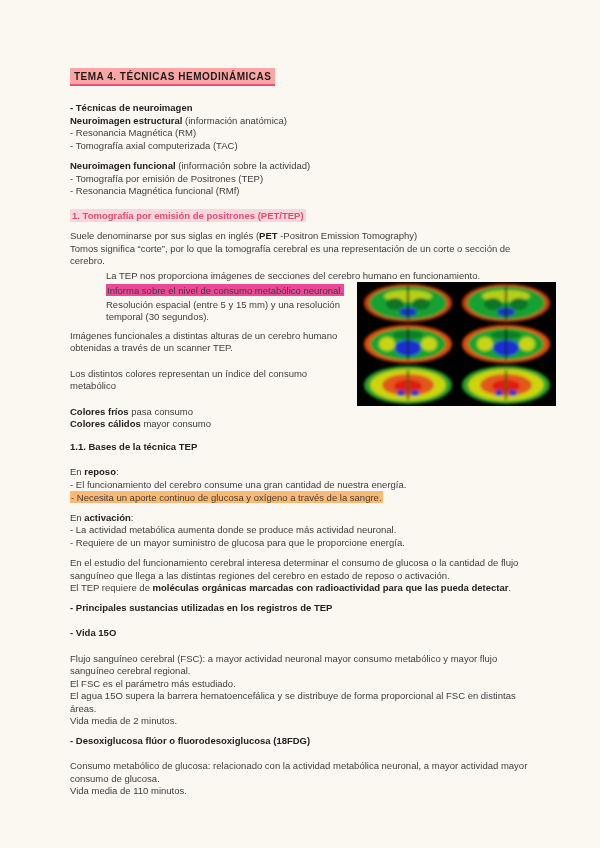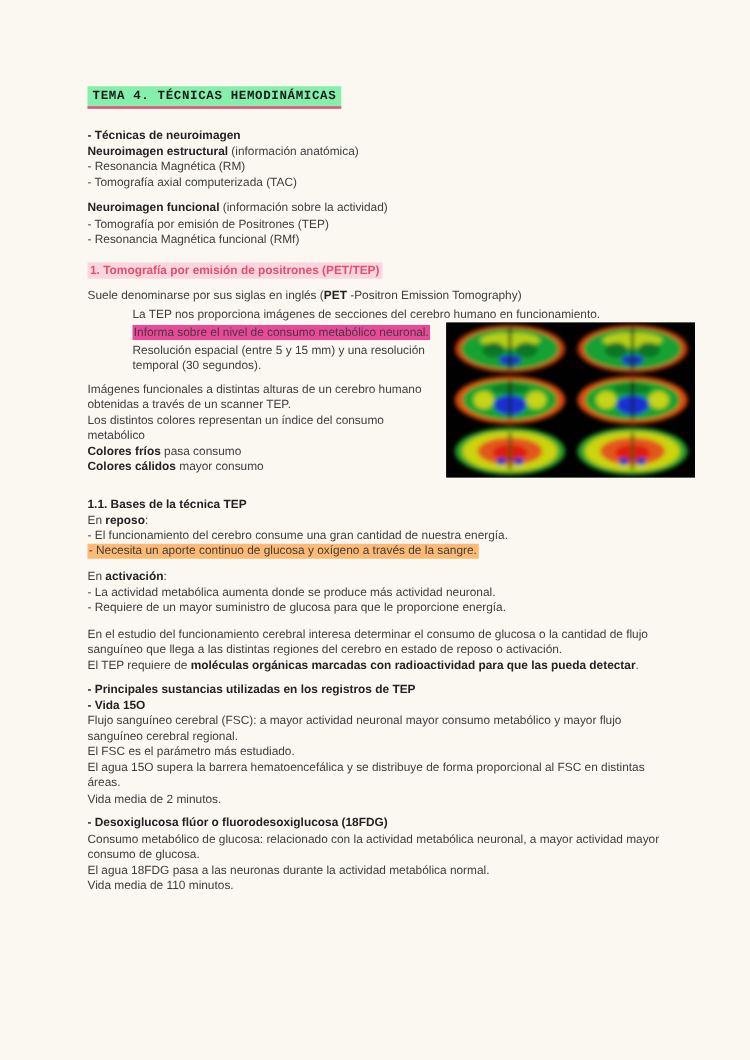--- a/index.html
+++ b/index.html
@@ -1,23 +1,23 @@
 <!DOCTYPE html>
 <html><head>
 <meta charset="utf-8">
 <style>
   html,body{margin:0;padding:0;}
   body{width:600px;height:848px;background:#fbf8f1;font-family:"Liberation Sans",sans-serif;color:#3d3d3d;}
   .page{position:relative;width:600px;height:848px;padding:66px 70px 0 70px;box-sizing:border-box;overflow:hidden;}
   .title-wrap{margin-bottom:16px;}
-  .title-hl{display:inline-block;font-family:Liberation Mono, monospace;font-weight:700;font-size:10px;letter-spacing:0.5px;color:#1c1c1c;background:#86efac;padding:3px 4px 2px 4px;border-bottom:2.5px solid #e8517d;}
+  .title-hl{display:inline-block;font-family:Liberation Sans, sans-serif;font-weight:700;font-size:10px;letter-spacing:0.5px;color:#1c1c1c;background:#fca5a5;padding:3px 4px 2px 4px;border-bottom:2.5px solid #e8517d;}
   p{margin:0;font-size:9.5px;line-height:12.5px;}
   b{color:#222;}
   .bold{font-weight:700;color:#222;}
-  .mt1{margin-top:0;}
+  .mt1{margin-top:13px;}
   .mt2{margin-top:2px;padding-left:36px;}
   .mt6{margin-top:6px;}
   .mt7{margin-top:7px;}
   .mt8{margin-top:8px;}
   .mt10{margin-top:10px;}
   .mt12{margin-top:12px;}
   .sec-hl{display:inline;color:#e0506e;font-weight:700;background:#fbd6de;padding:1px 2px;}
   .hl-blue{display:inline;background:#ec4899;padding:0.5px 1px;}
   .hl-teal{display:inline;background:#fdba74;padding:0.5px 1px;}
   .fig{float:right;width:199px;height:124px;margin:0 -26px 6px 12px;background:#000;}
@@ -38,20 +38,21 @@
   <p>- Resonancia Magnética (RM)</p>
   <p>- Tomografía axial computerizada (TAC)</p>
 
   <p class="mt8"><b>Neuroimagen funcional</b><span> (información sobre la actividad)</span></p>
   <p>- Tomografía por emisión de Positrones (TEP)</p>
   <p>- Resonancia Magnética funcional (RMf)</p>
 
   <p class="mt12"><span class="sec-hl">1. Tomografía por emisión de positrones (PET/TEP)</span></p>
 
   <p class="mt8"><span>Suele denominarse por sus siglas en inglés (</span><b>PET</b><span> -Positron Emission Tomography)</span></p>
+  <p>Tomos significa “corte”, por lo que la tomografía cerebral es una representación de un corte o sección de cerebro.</p>
   <p class="mt2">La TEP nos proporciona imágenes de secciones del cerebro humano en funcionamiento.</p>
 
   <div class="fig">
     <svg width="199" height="124" viewBox="0 0 199 124" aria-hidden="true">
       <rect x="0" y="0" width="199" height="124" fill="#010101"></rect>
       <defs>
         <filter id="pblur" x="-40%" y="-40%" width="180%" height="180%">
             <feGaussianBlur stdDeviation="1.8"></feGaussianBlur>
           </filter>
         <g id="bA">
@@ -116,16 +117,15 @@
 
   <p class="bold mt7">- Principales sustancias utilizadas en los registros de TEP</p>
   <p class="bold mt1">- Vida 15O</p>
   <p class="mt1">Flujo sanguíneo cerebral (FSC): a mayor actividad neuronal mayor consumo metabólico y mayor flujo sanguíneo cerebral regional.</p>
   <p>El FSC es el parámetro más estudiado.</p>
   <p>El agua 15O supera la barrera hematoencefálica y se distribuye de forma proporcional al FSC en distintas áreas.</p>
   <p>Vida media de 2 minutos.</p>
 
   <p class="bold mt7">- Desoxiglucosa flúor o fluorodesoxiglucosa (18FDG)</p>
   <p class="mt1">Consumo metabólico de glucosa: relacionado con la actividad metabólica neuronal, a mayor actividad mayor consumo de glucosa.</p>
-  <p>El agua 18FDG pasa a las neuronas durante la actividad metabólica normal.</p>
   <p>Vida media de 110 minutos.</p>
 
 </div>
 
 </body></html>

